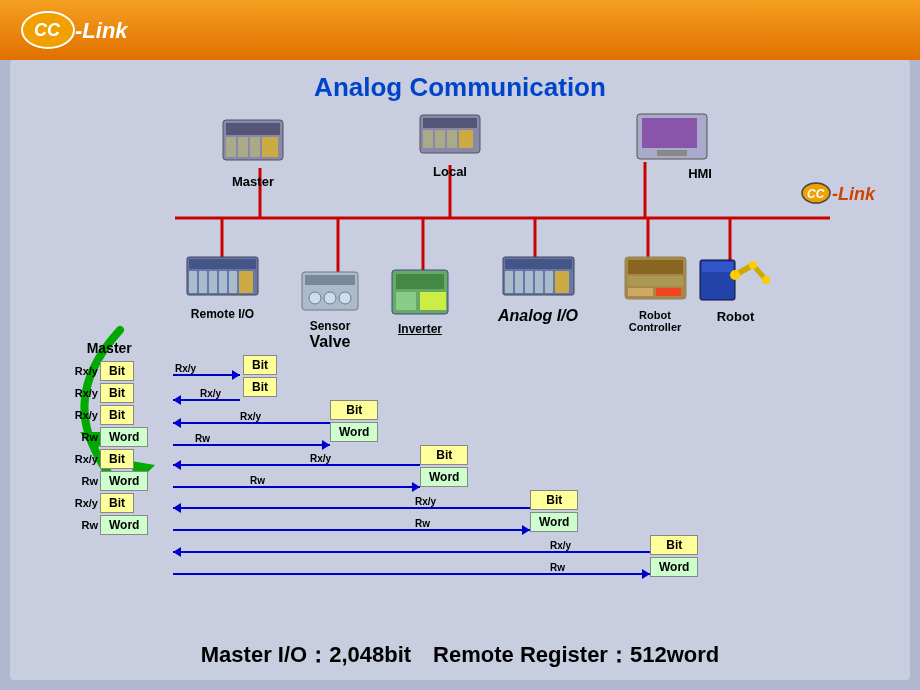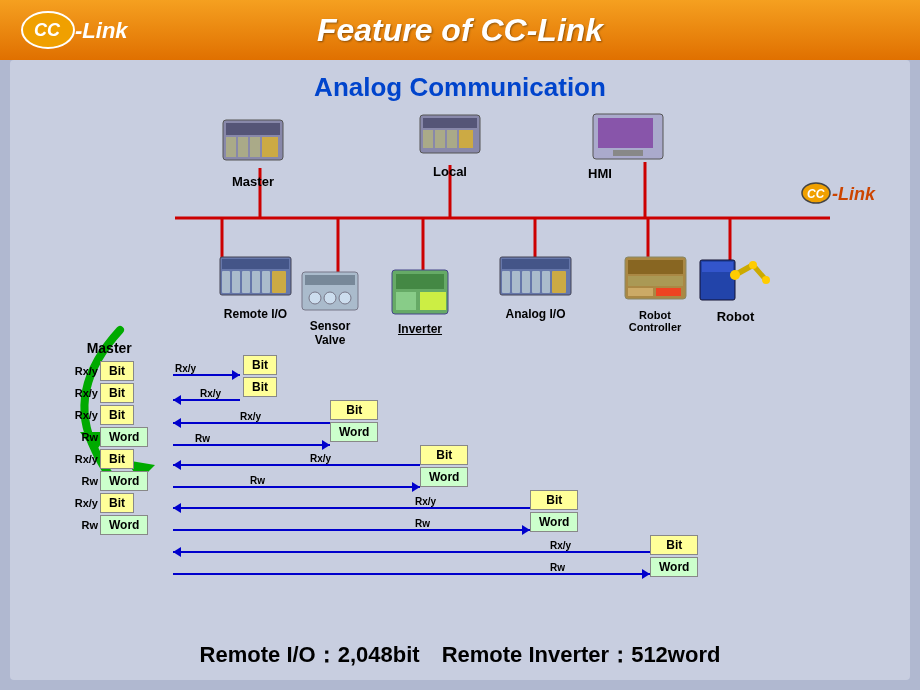--- a/index.html
+++ b/index.html
@@ -92,21 +92,20 @@
 <body>
 
 <div class="header-bar">
   <div class="cc-link-logo-top">
     <svg width="120" height="44" viewBox="0 0 120 44">
       <ellipse cx="28" cy="22" rx="26" ry="18" fill="#f0a000" stroke="white" stroke-width="2"></ellipse>
       <text x="14" y="28" font-size="18" font-weight="bold" fill="white" font-style="italic">CC</text>
       <text x="55" y="30" font-size="22" font-weight="bold" fill="white" font-style="italic">-Link</text>
     </svg>
   </div>
-  <span class="header-title">Feature of CC-Link</span>
 </div>
 
 <div class="slide-bg"></div>
 
 <div class="cyclic-title">Analog Communication</div>
 
 <div class="cc-link-logo-br">
   <svg width="90" height="30" viewBox="0 0 90 30">
     <ellipse cx="16" cy="15" rx="14" ry="10" fill="#f0a000" stroke="#444" stroke-width="1.5"></ellipse>
     <text x="7" y="20" font-size="12" font-weight="bold" fill="white" font-style="italic">CC</text>
@@ -200,30 +199,30 @@
     <rect x="5" y="5" width="60" height="38" rx="3" fill="#8888aa" stroke="#555"></rect>
     <rect x="8" y="8" width="54" height="10" fill="#555577"></rect>
     <rect x="8" y="20" width="10" height="18" fill="#aaaa88"></rect>
     <rect x="20" y="20" width="10" height="18" fill="#aaaa88"></rect>
     <rect x="32" y="20" width="10" height="18" fill="#aaaa88"></rect>
     <rect x="44" y="20" width="14" height="18" fill="#ccaa44"></rect>
   </svg>
   <div style="font-size:13px;font-weight:bold;">Local</div>
 </div>
 
-<div style="position:absolute; top:112px; left:588px; text-align:left;">
+<div style="position:absolute; top:112px; left:632px; text-align:right;">
   <svg width="80" height="50" viewBox="0 0 80 50">
     <rect x="5" y="2" width="70" height="45" rx="3" fill="#aaaacc" stroke="#555"></rect>
     <rect x="10" y="6" width="55" height="30" fill="#8855aa"></rect>
     <rect x="25" y="38" width="30" height="6" fill="#888"></rect>
   </svg>
   <div style="font-size:13px;font-weight:bold;">HMI</div>
 </div>
 
-<div style="position:absolute; top:255px; left:185px; text-align:center;margin-left:33px;">
+<div style="position:absolute; top:255px; left:185px; text-align:center;">
   <svg width="75" height="48" viewBox="0 0 75 48">
     <rect x="2" y="2" width="71" height="38" rx="2" fill="#6677aa" stroke="#445"></rect>
     <rect x="4" y="4" width="67" height="10" fill="#445588"></rect>
     <rect x="4" y="16" width="8" height="22" fill="#aabbcc" rx="1"></rect>
     <rect x="14" y="16" width="8" height="22" fill="#aabbcc" rx="1"></rect>
     <rect x="24" y="16" width="8" height="22" fill="#aabbcc" rx="1"></rect>
     <rect x="34" y="16" width="8" height="22" fill="#aabbcc" rx="1"></rect>
     <rect x="44" y="16" width="8" height="22" fill="#aabbcc" rx="1"></rect>
     <rect x="54" y="16" width="14" height="22" fill="#ccaa44" rx="1"></rect>
   </svg>
@@ -232,21 +231,21 @@
 
 <div style="position:absolute; top:270px; left:300px; text-align:center;">
   <svg width="60" height="45" viewBox="0 0 60 45">
     <rect x="2" y="2" width="56" height="38" rx="3" fill="#aabbcc" stroke="#778"></rect>
     <rect x="5" y="5" width="50" height="10" fill="#778899"></rect>
     <circle cx="15" cy="28" r="6" fill="#ccddee" stroke="#778"></circle>
     <circle cx="30" cy="28" r="6" fill="#ccddee" stroke="#778"></circle>
     <circle cx="45" cy="28" r="6" fill="#ccddee" stroke="#778"></circle>
   </svg>
   <div style="font-size:12px;font-weight:bold;">Sensor</div>
-  <div style="font-size:12px;font-weight:bold;">Valve</div>
+  <div style="font-size:16px;font-weight:bold;">Valve</div>
 </div>
 
 <div style="position:absolute; top:268px; left:390px; text-align:center;">
   <svg width="60" height="50" viewBox="0 0 60 50">
     <rect x="2" y="2" width="56" height="44" rx="3" fill="#66aa66" stroke="#448"></rect>
     <rect x="6" y="6" width="48" height="15" fill="#448844"></rect>
     <rect x="6" y="24" width="20" height="18" fill="#88cc88"></rect>
     <rect x="30" y="24" width="26" height="18" fill="#ccee44"></rect>
   </svg>
   <div style="font-size:12px;font-weight:bold;text-decoration:underline;">Inverter</div>
@@ -256,21 +255,21 @@
   <svg width="75" height="48" viewBox="0 0 75 48">
     <rect x="2" y="2" width="71" height="38" rx="2" fill="#6677aa" stroke="#445"></rect>
     <rect x="4" y="4" width="67" height="10" fill="#445588"></rect>
     <rect x="4" y="16" width="8" height="22" fill="#aabbcc" rx="1"></rect>
     <rect x="14" y="16" width="8" height="22" fill="#aabbcc" rx="1"></rect>
     <rect x="24" y="16" width="8" height="22" fill="#aabbcc" rx="1"></rect>
     <rect x="34" y="16" width="8" height="22" fill="#aabbcc" rx="1"></rect>
     <rect x="44" y="16" width="8" height="22" fill="#aabbcc" rx="1"></rect>
     <rect x="54" y="16" width="14" height="22" fill="#ccaa44" rx="1"></rect>
   </svg>
-  <div style="font-size:12px;font-weight:bold;">Analog I/O</div>
+  <div style="font-size:16px;font-weight:bold;font-style:italic;">Analog I/O</div>
 </div>
 
 <div style="position:absolute; top:255px; left:615px; text-align:center; width:80px;">
   <svg width="65" height="50" viewBox="0 0 65 50">
     <rect x="2" y="2" width="61" height="42" rx="3" fill="#aa8844" stroke="#886"></rect>
     <rect x="5" y="5" width="55" height="14" fill="#886622"></rect>
     <rect x="5" y="21" width="55" height="10" fill="#aa9955"></rect>
     <rect x="5" y="33" width="25" height="8" fill="#ccaa66"></rect>
     <rect x="33" y="33" width="25" height="8" fill="#ee4422"></rect>
   </svg>
@@ -354,13 +353,13 @@
 <div style="position:absolute; top:490px; left:530px;">
   <div style="background:#ffff99;border:1.5px solid #888;font-size:12px;font-weight:bold;text-align:center;padding:2px 8px;margin-bottom:2px;">Bit</div>
   <div style="background:#ccffcc;border:1.5px solid #888;font-size:12px;font-weight:bold;text-align:center;padding:2px 8px;">Word</div>
 </div>
 
 <div style="position:absolute; top:535px; left:650px;">
   <div style="background:#ffff99;border:1.5px solid #888;font-size:12px;font-weight:bold;text-align:center;padding:2px 8px;margin-bottom:2px;">Bit</div>
   <div style="background:#ccffcc;border:1.5px solid #888;font-size:12px;font-weight:bold;text-align:center;padding:2px 8px;">Word</div>
 </div>
 
-<div class="footer-text">Remote I/O：2,048bit　Remote Inverter：512word</div>
+<div class="footer-text">Master I/O：2,048bit　Remote Register：512word</div>
 
 </body></html>

